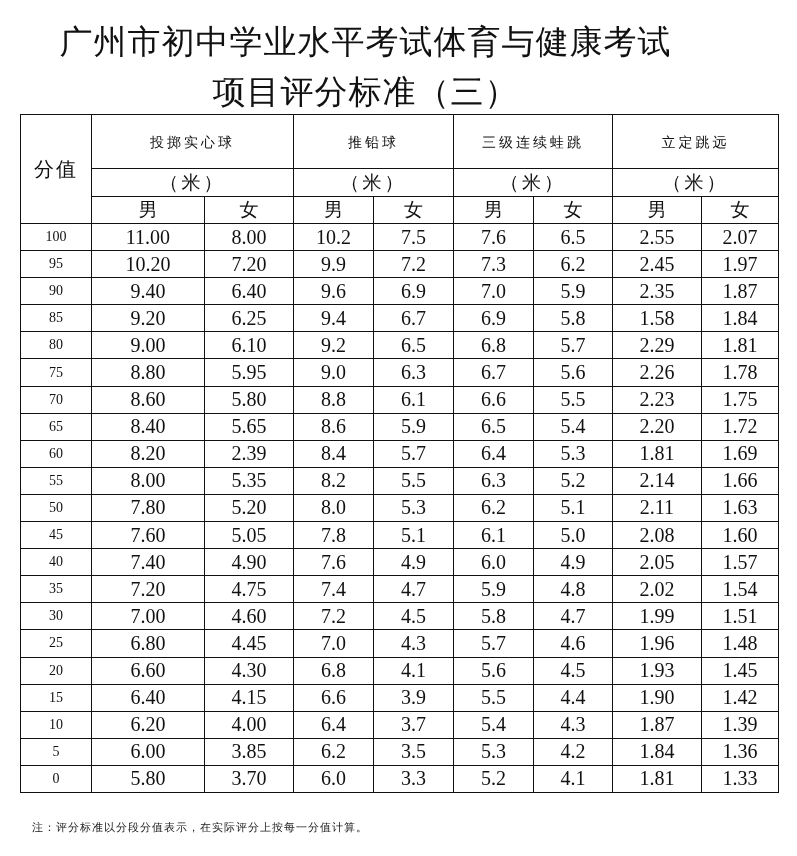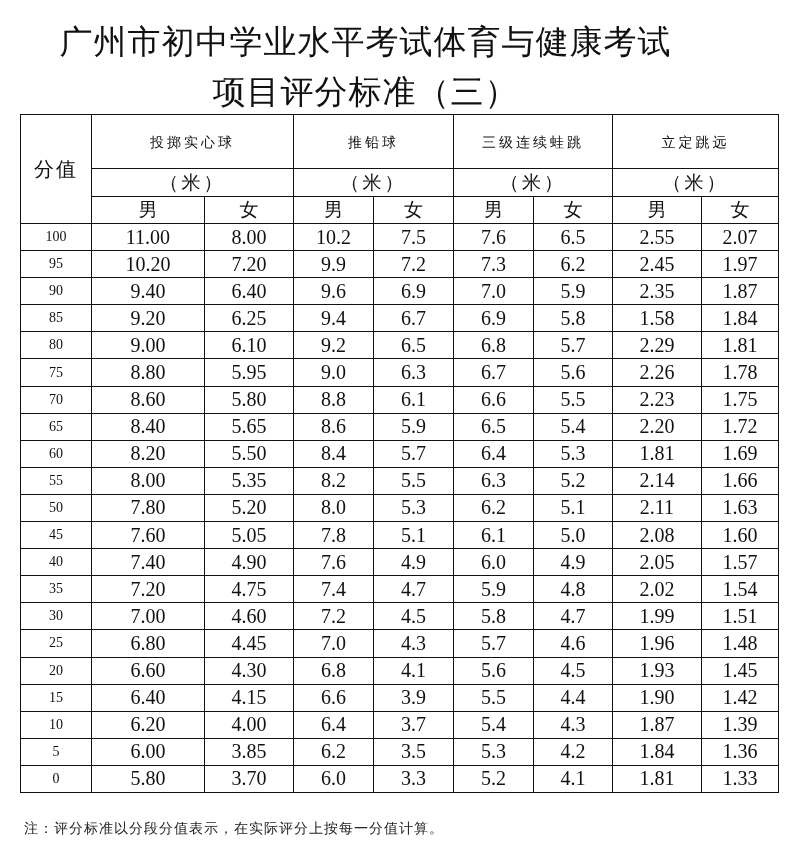--- a/index.html
+++ b/index.html
@@ -20,22 +20,22 @@
     border: 1.5px solid #111; padding: 0; text-align: center; vertical-align: middle;
     font-weight: normal; overflow: hidden; white-space: nowrap;
   }
   th.h-event { height: 53px; border-bottom: 1px dashed #aaa; font-family: "DejaVu Serif", serif; font-size: 14px; line-height: 22px; letter-spacing: 3px; white-space: normal; }
   th.h-unit { height: 27px; border-top: 1px dashed #aaa; font-family: "DejaVu Serif", serif; font-size: 19px; letter-spacing: 3px; }
   th.h-gender { height: 26px; font-family: "DejaVu Serif", serif; font-size: 19px; }
   th.h-score { font-family: Liberation Sans, sans-serif; font-size: 20px; letter-spacing: 2px; }
   td.score-cell { font-weight: bold; font-size: 14px; height: 26.1px; }
   td.val { font-size: 20px; height: 26.1px; }
   .note {
-    position: absolute; left: 24px; top: 820px;
-    font-family: "DejaVu Serif", serif; font-size: 14px; color: #222; letter-spacing: 1px;
+    position: absolute; left: 32px; top: 820px;
+    font-family: "DejaVu Serif", serif; font-size: 11px; color: #222; letter-spacing: 1px;
   }
 </style>
 </head>
 <body>
 
 <div class="title l1">广州市初中学业水平考试体育与健康考试</div>
 <div class="title l2">项目评分标准（三）</div>
 
 <table class="score">
   <colgroup>
@@ -161,21 +161,21 @@
         <td class="val">8.6</td>
         <td class="val">5.9</td>
         <td class="val">6.5</td>
         <td class="val">5.4</td>
         <td class="val">2.20</td>
         <td class="val">1.72</td>
       </tr>
       <tr>
         <td class="score-cell">60</td>
         <td class="val">8.20</td>
-        <td class="val">5.50</td>
+        <td class="val">2.39</td>
         <td class="val">8.4</td>
         <td class="val">5.7</td>
         <td class="val">6.4</td>
         <td class="val">5.3</td>
         <td class="val">1.81</td>
         <td class="val">1.69</td>
       </tr>
       <tr>
         <td class="score-cell">55</td>
         <td class="val">8.00</td>

